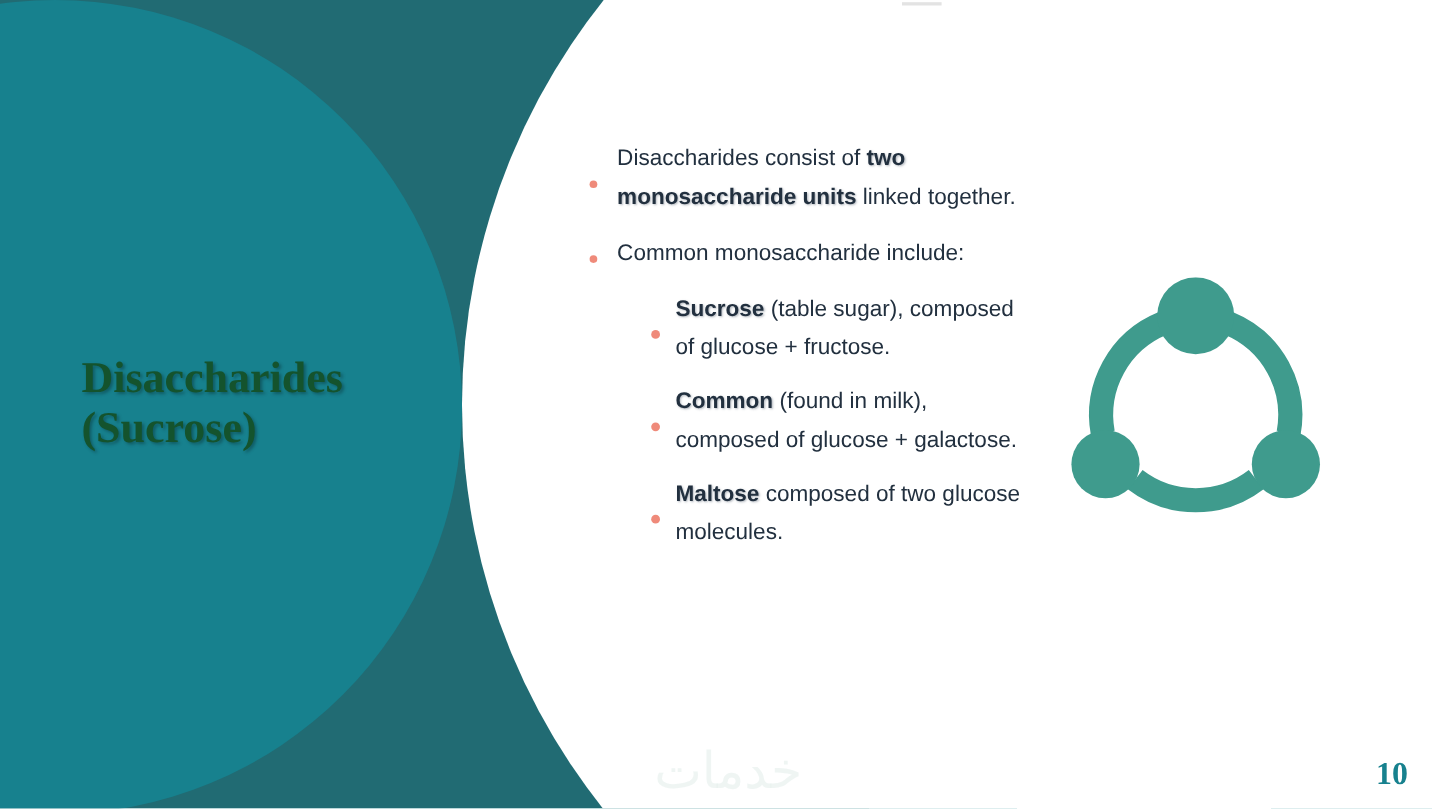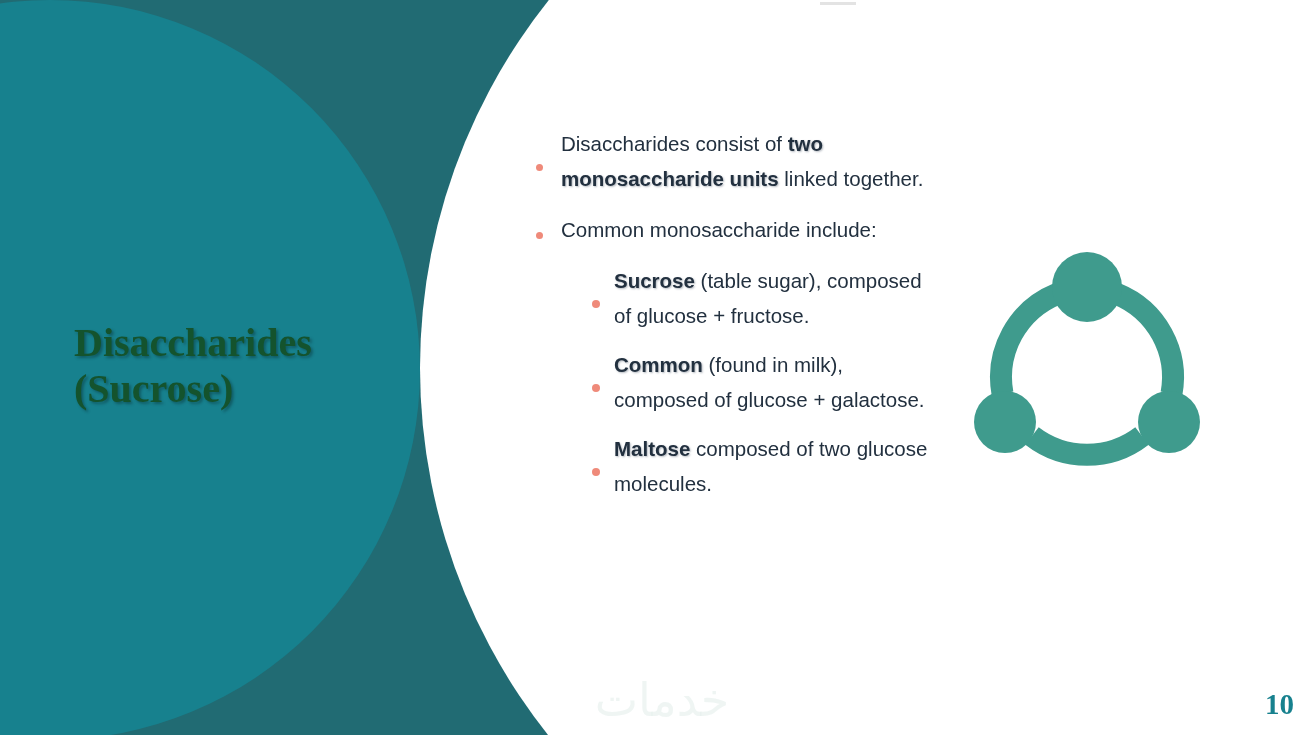--- a/index.html
+++ b/index.html
@@ -130,21 +130,21 @@
     text-align: center;
     font-size: 46px;
     line-height: 56px;
     color: rgba(225, 236, 233, 0.55);
     direction: rtl;
     letter-spacing: 1px;
     font-family: "DejaVu Sans", sans-serif;
   }
   .page-num {
     position: absolute;
-    right: 8px;
+    right: 22px;
     bottom: 14px;
     font-family: "Liberation Serif", serif;
     font-weight: bold;
     font-size: 29px;
     color: #17818e;
   }
 </style>
 </head>
 <body>
 

